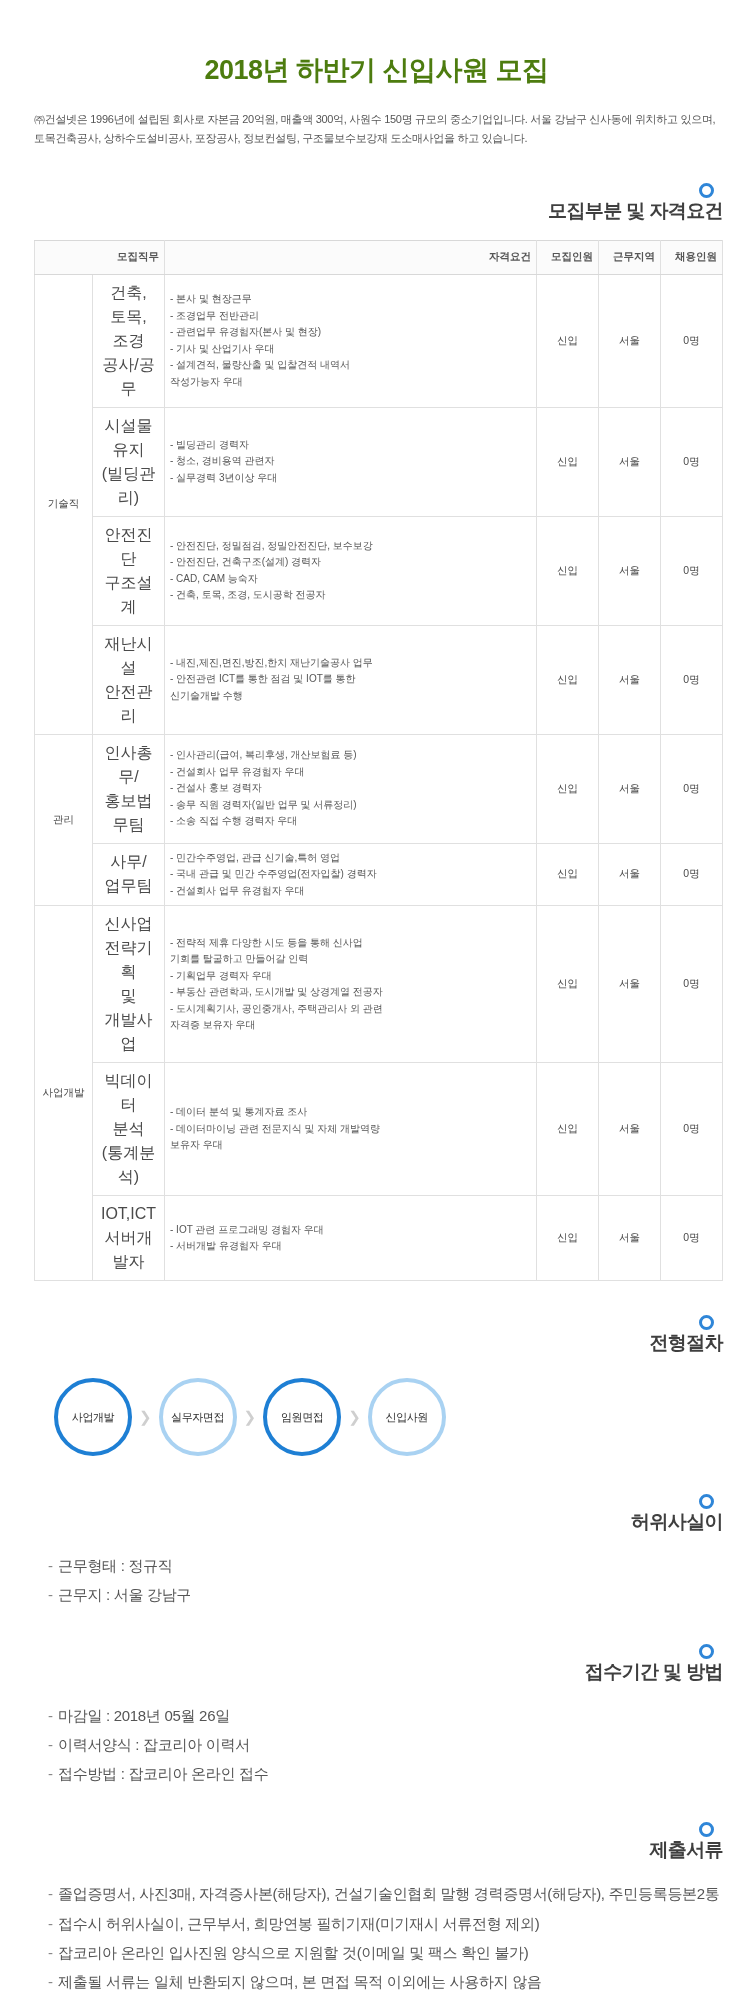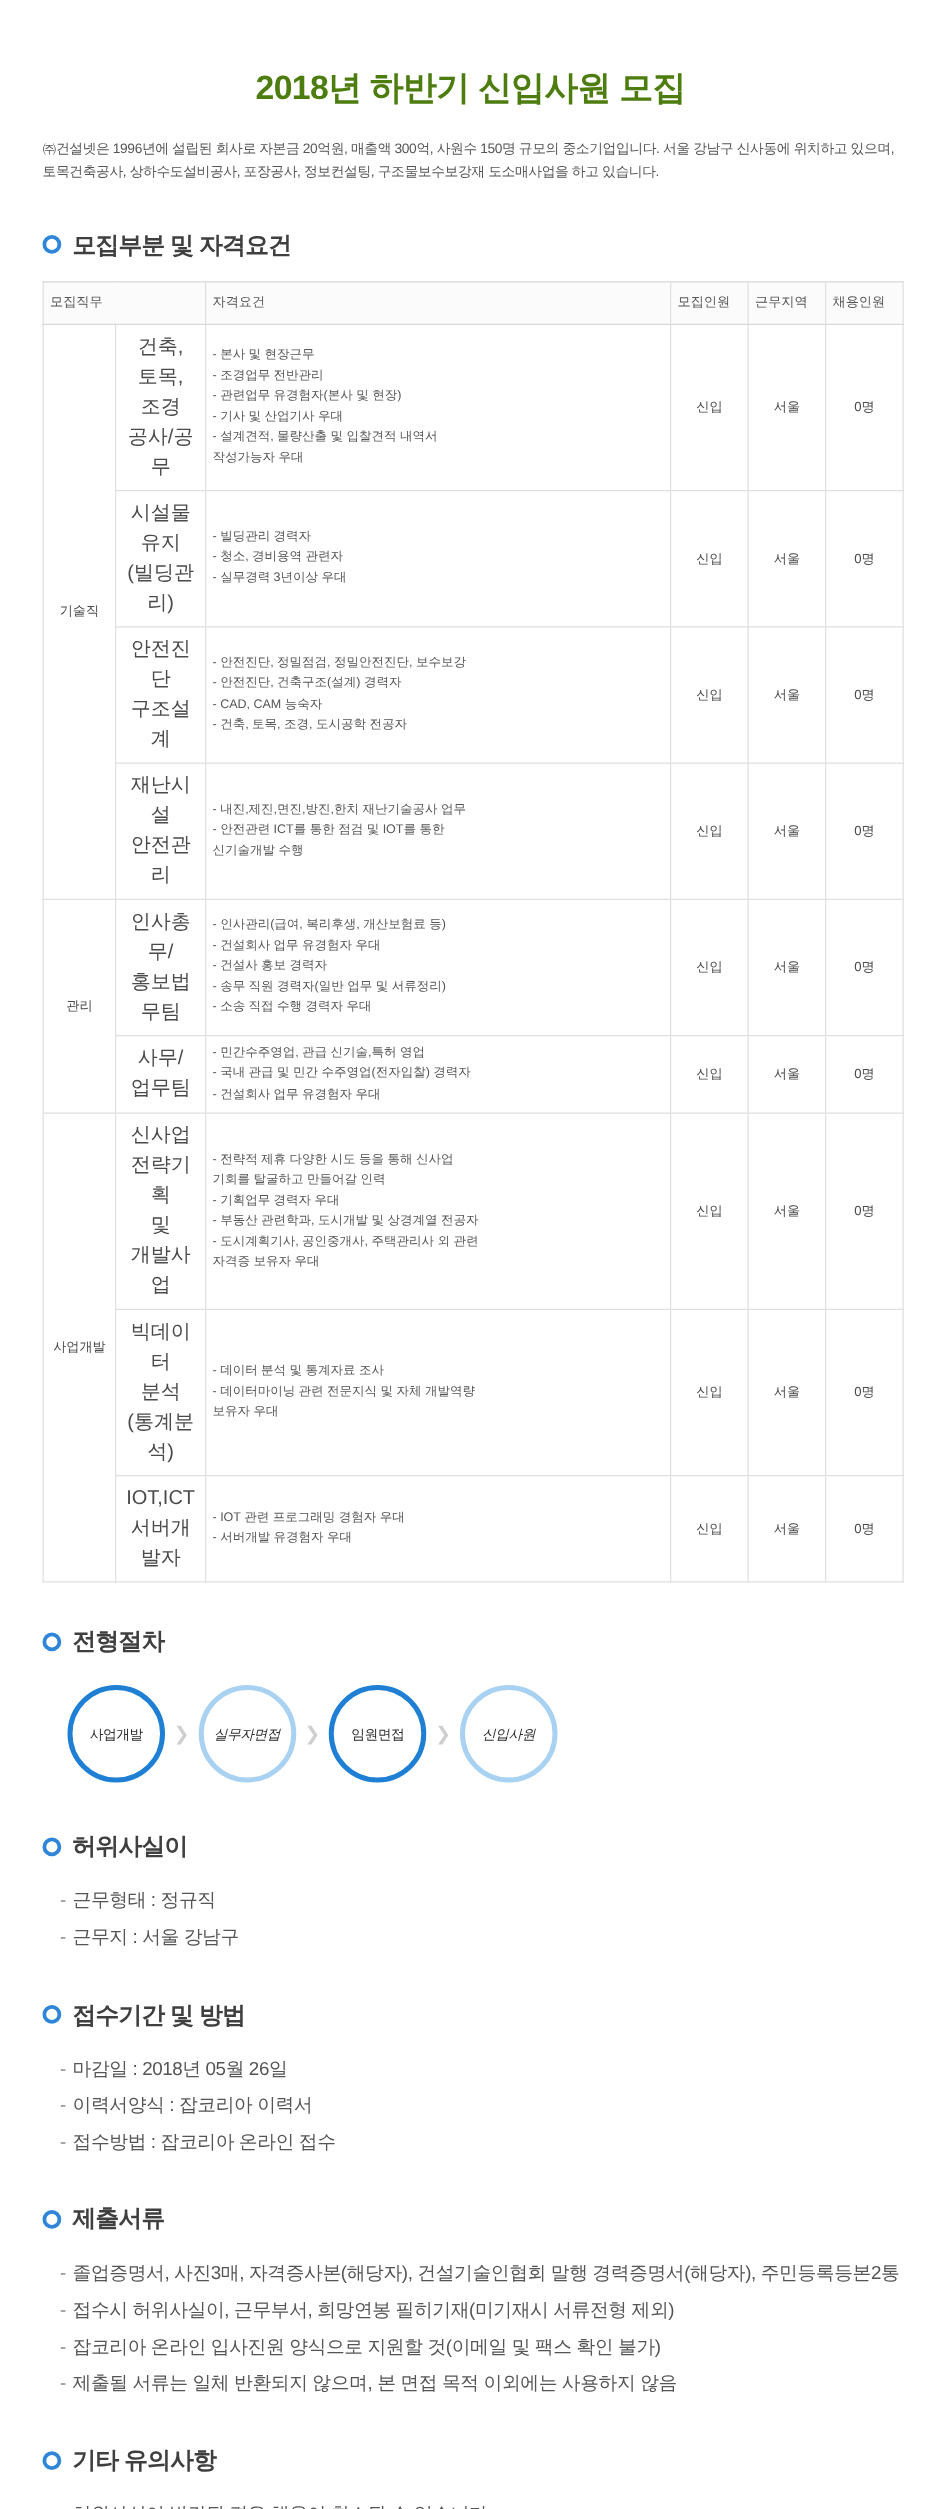--- a/index.html
+++ b/index.html
@@ -36,22 +36,23 @@
     padding: 0 30px 0 34px;
     letter-spacing: -0.3px;
   }
 
   
   .section {
     padding: 0 30px 0 34px;
   }
   .sec-head {
     display: flex;
-    align-items: center;
+    align-items: flex-end;
     margin: 34px 0 16px 0;
+    flex-direction: column;
   }
   .sec-bullet {
     width: 15px; height: 15px;
     border: 3px solid #2f86d8;
     border-radius: 50%;
     margin-right: 9px;
     flex: 0 0 auto;
     background: #fff;
   }
   .sec-title {
@@ -69,23 +70,23 @@
     color: #4a4a4a;
     table-layout: fixed;
   }
   table.recruit th, table.recruit td {
     border: 1px solid #e0e0e0;
     padding: 6px 5px;
     vertical-align: middle;
   }
   table.recruit thead th {
     background: #fbfbfb;
-    font-weight: normal;
+    font-weight: bold;
     color: #555;
-    text-align: left;
+    text-align: right;
     height: 34px;
     font-size: 10.5px;
     border-top: 1px solid #d8d8d8;
     border-bottom: 1px solid #d8d8d8;
   }
   td.grp {
     text-align: center;
     font-size: 10.5px;
     color: #4a4a4a;
     width: 58px;
@@ -123,21 +124,21 @@
     width: 78px; height: 78px;
     border-radius: 50%;
     display: flex;
     align-items: center;
     justify-content: center;
     font-size: 11px;
     letter-spacing: -0.4px;
     background: #fff;
   }
   .circle.strong { border: 4px solid #1e7fd4; color: #2b2b2b; }
-  .circle.light  { border: 4px solid #a9d2f2; color: #2b2b2b; font-style: italic; }
+  .circle.light  { border: 4px solid #a9d2f2; color: #2b2b2b; }
   .arrow {
     color: #cfcfcf;
     font-size: 15px;
     margin: 0 7px;
     font-family: "DejaVu Sans", sans-serif;
   }
 
   
   ul.dashlist {
     list-style: none;

